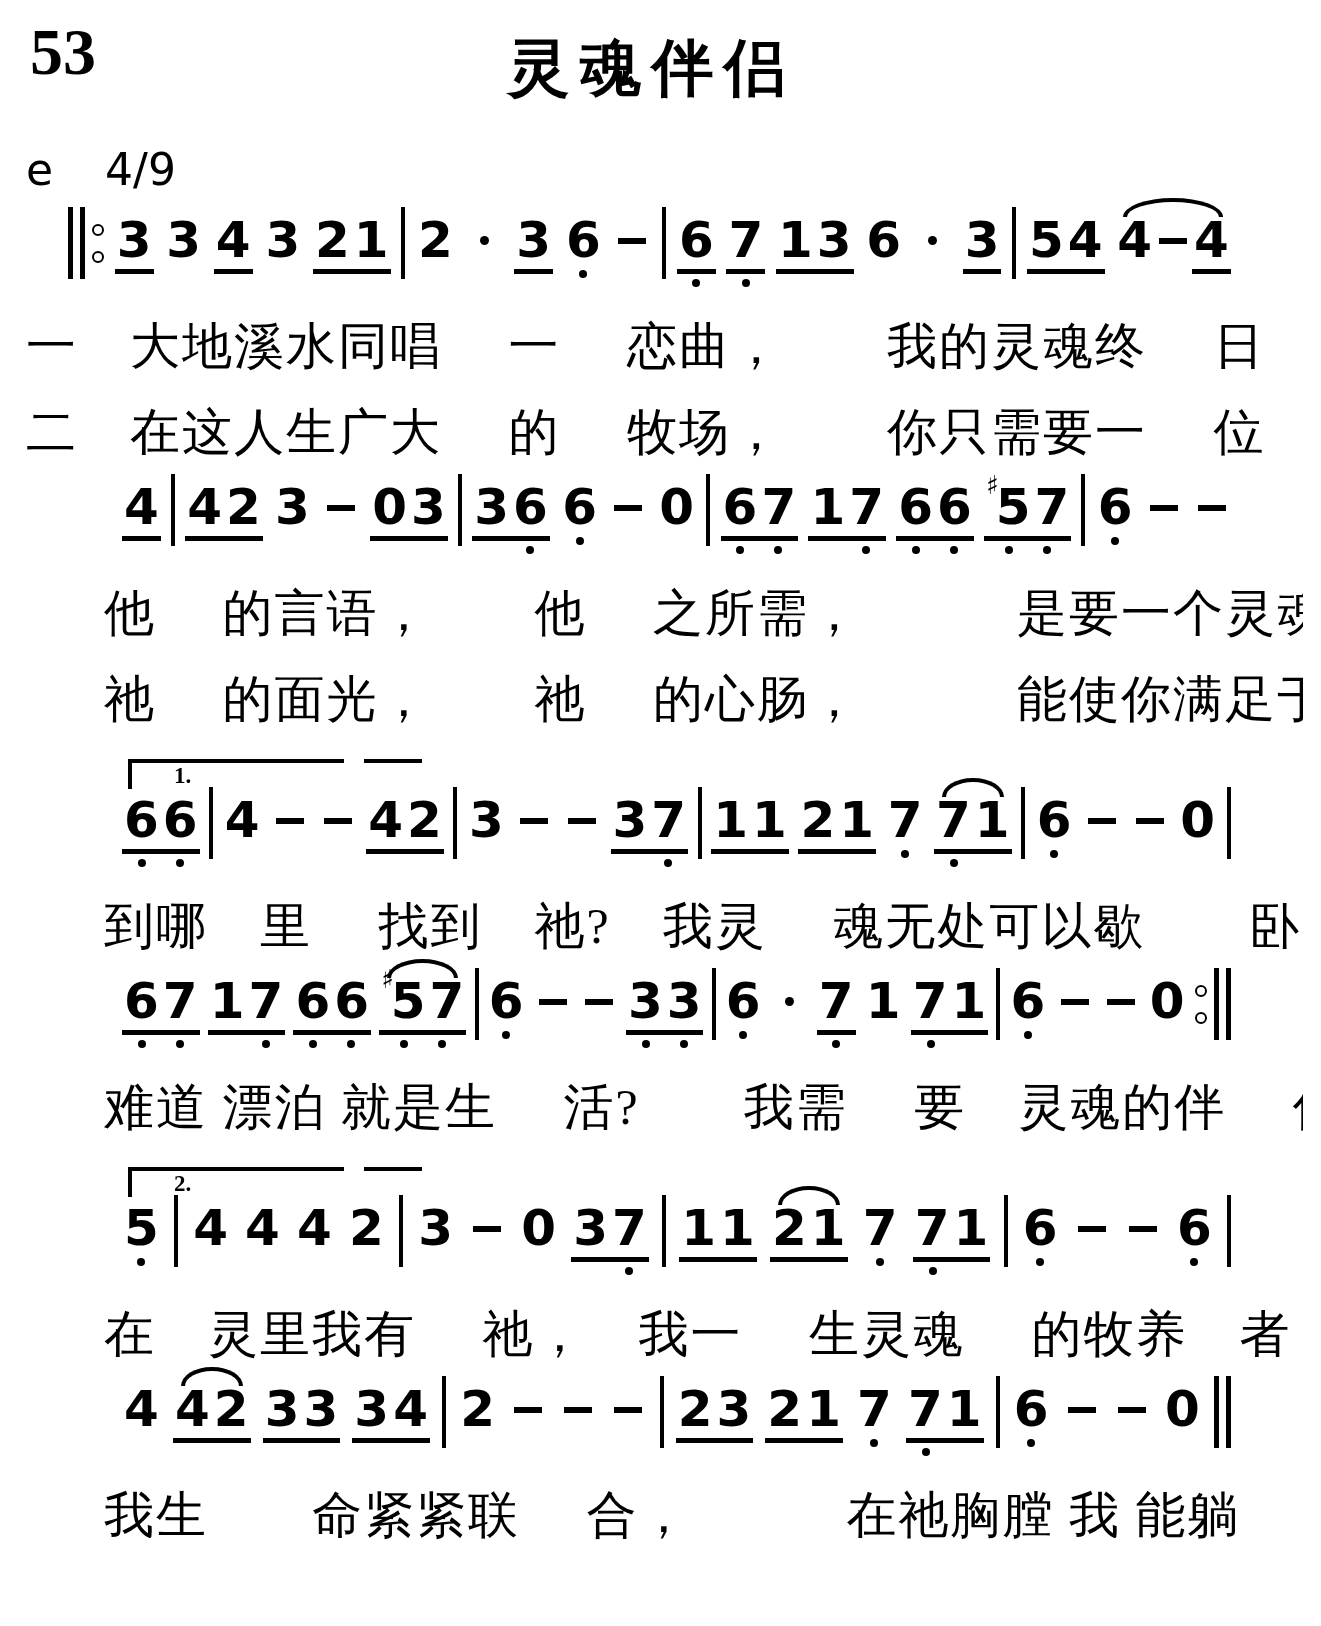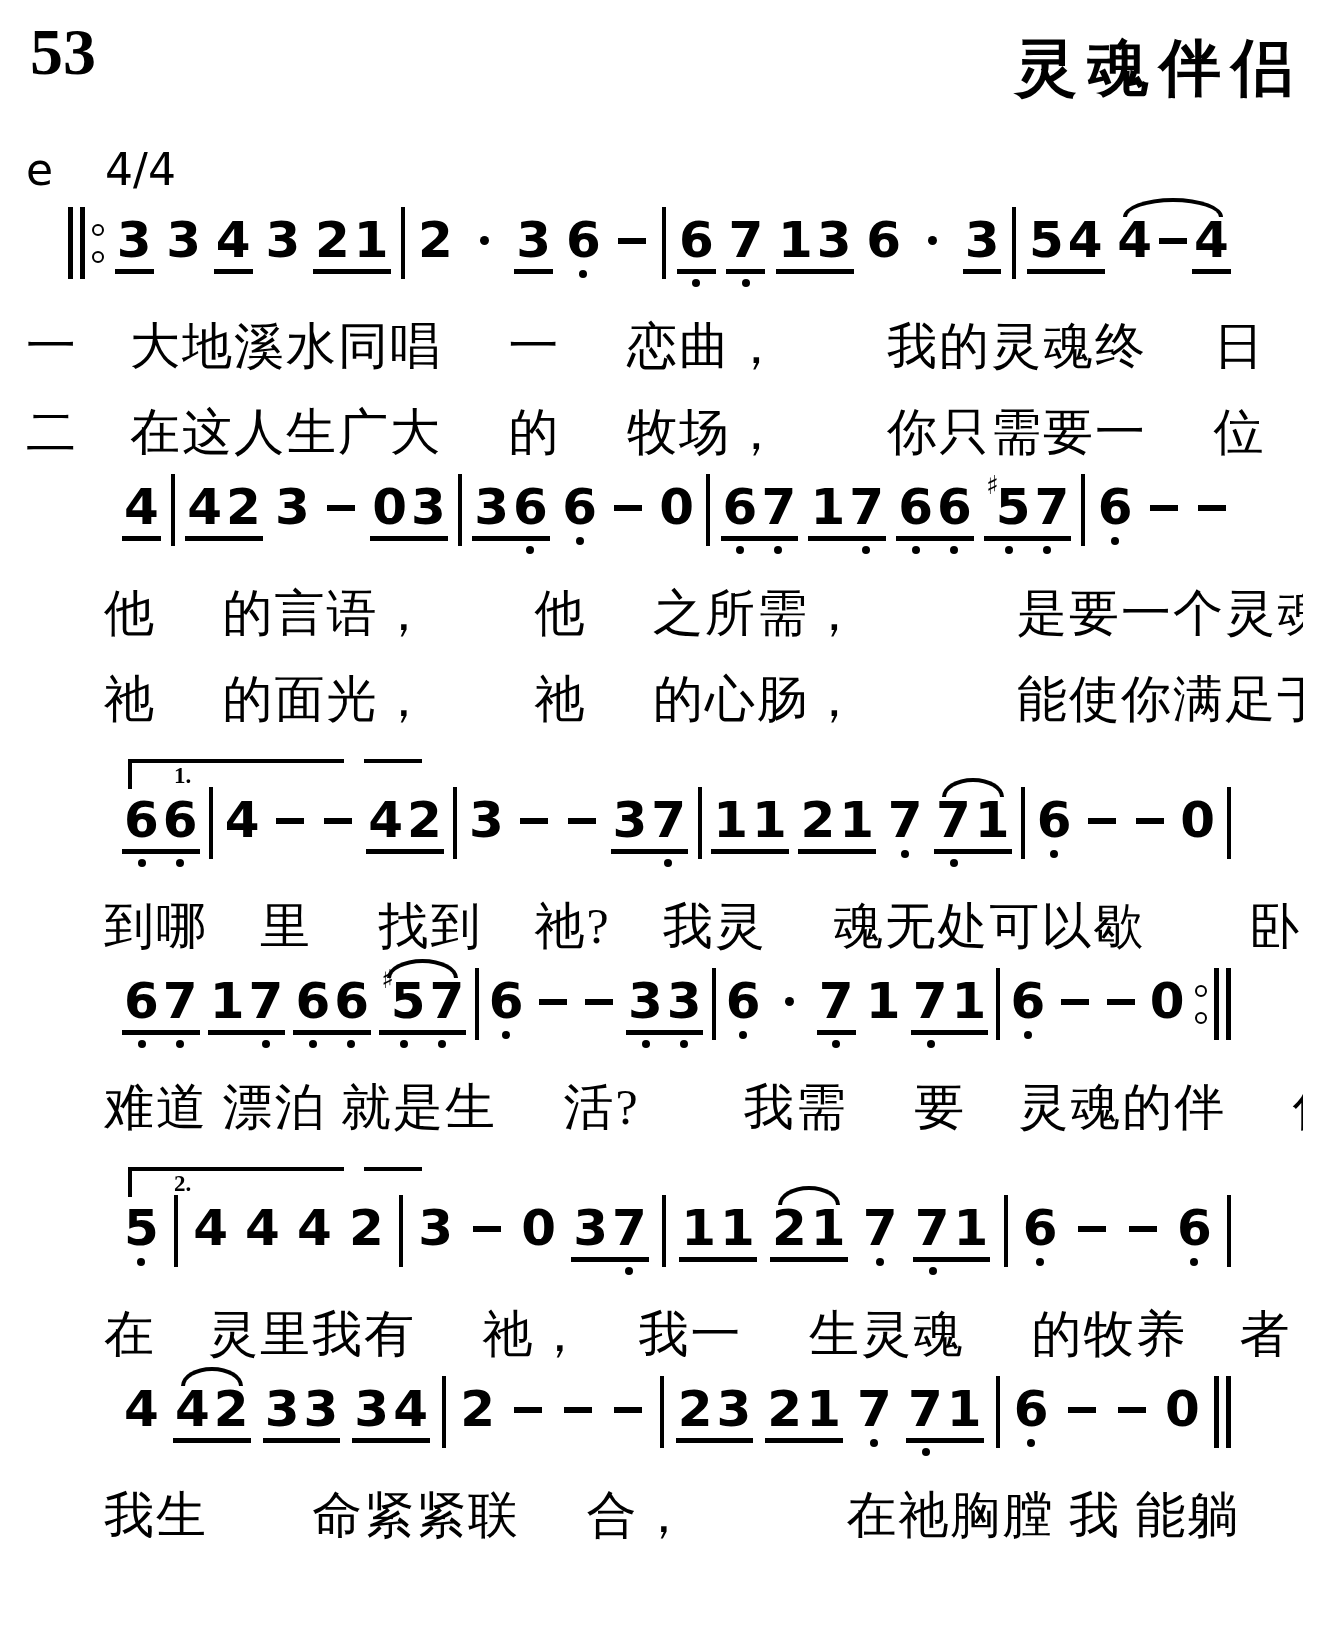--- a/index.html
+++ b/index.html
@@ -1,20 +1,20 @@
 <!DOCTYPE html>
 <html><head>
 <meta charset="utf-8">
 <style>
   html,body{margin:0;padding:0;background:#fff;}
   .page{position:relative;width:1303px;height:1626px;background:#ffffff;color:#000;
         font-family:"Liberation Serif","DejaVu Serif",serif;overflow:hidden;}
   
   .hymn-number{position:absolute;left:30px;top:14px;font:bold 66px "Liberation Serif","DejaVu Serif",serif;}
-  .title{padding-top:26px;text-align:right;font-weight:bold;font-size:62px;letter-spacing:10px;
+  .title{padding-top:26px;text-align:center;font-weight:bold;font-size:62px;letter-spacing:10px;
          font-family:Liberation Sans, sans-serif;}
   .keyline{margin:34px 0 0 26px;font:400 44px "DejaVu Sans","Liberation Sans",sans-serif;display:flex;gap:52px;}
   
   .mline{display:flex;align-items:flex-start;justify-content:space-between;
          padding:20px 72px 0 122px;}
   .mline.first{padding-left:68px;}
   .cell{position:relative;display:inline-flex;flex-direction:column;align-items:center;}
   .digits{display:flex;align-items:flex-start;}
   .digits.gu{border-bottom:5px solid #000;padding-bottom:4px;}
   .dg{display:inline-block;min-width:38px;text-align:center;
@@ -49,21 +49,21 @@
   .volta .vtail{position:absolute;right:-78px;top:-4px;width:58px;height:4px;background:#000;}
 </style>
 </head>
 <body>
 
 <div class="page">
   <div class="hymn-number">53</div>
   <div class="title">灵魂伴侣</div>
   <div class="keyline">
     <span>e</span>
-    <span>4/4</span>
+    <span>4/9</span>
   </div>
   <div id="score">
       <div class="mline first">
         <span class="dbar">
           <span class="b"></span>
           <span class="b"></span>
           <span class="dd">
             <span>
               <i></i>
             </span>

